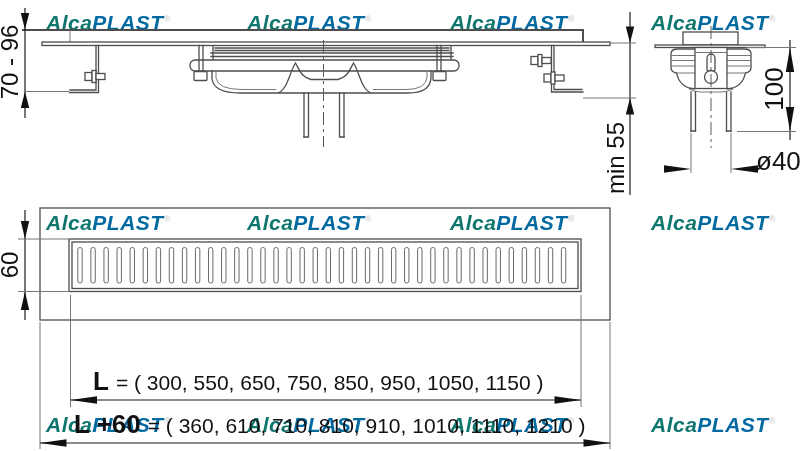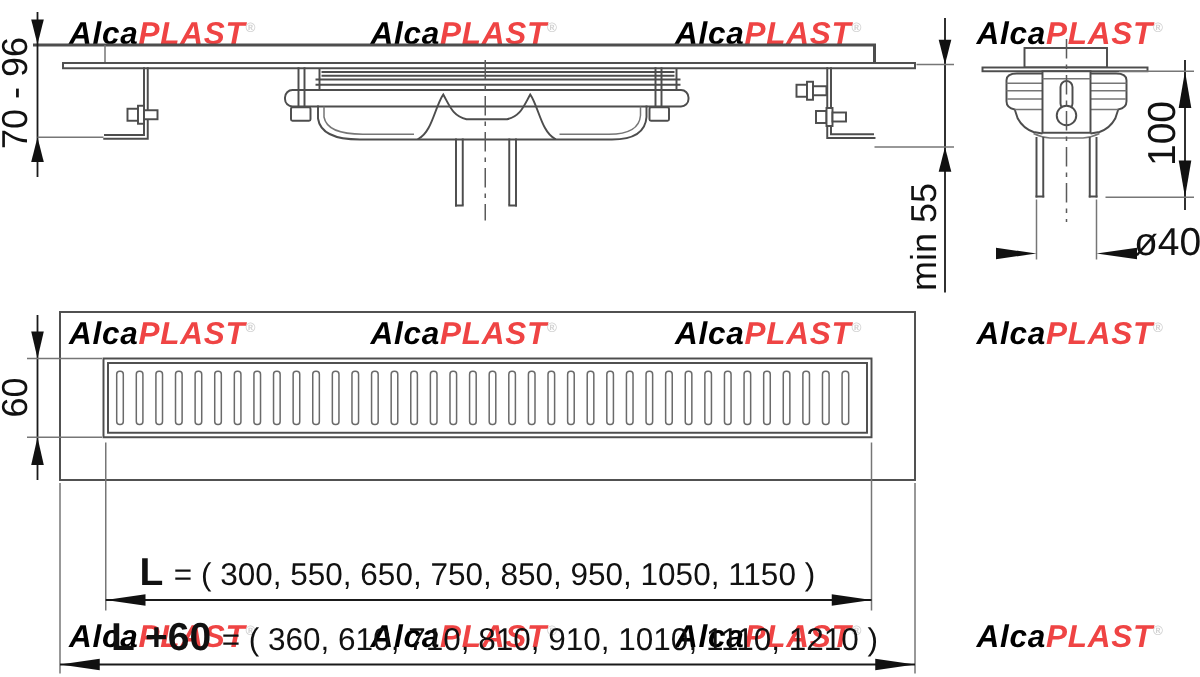--- a/index.html
+++ b/index.html
@@ -5,22 +5,22 @@
 <style>
   html,body { margin:0; padding:0; background:#ffffff; }
   #stage {
     position:relative; width:800px; height:451px; background:#ffffff;
     overflow:hidden; font-family:"Liberation Sans", sans-serif;
   }
   
   #wm-layer { position:absolute; left:0; top:0; width:800px; height:451px; z-index:1; }
   .wm { position:absolute; white-space:nowrap; font-weight:bold; font-style:italic;
         font-size:21px; letter-spacing:0.5px; user-select:none; }
-  .wm-a { color:#000000; }
-  .wm-b { color:#ef4444; }
+  .wm-a { color:#0f766e; }
+  .wm-b { color:#0369a1; }
   .wm-r { color:#d2d2d2; font-size:9px; vertical-align:super; font-style:normal; }
 
   svg { position:absolute; left:0; top:0; z-index:2; }
 
   .ln   { fill:none; stroke:#4d4d4d; stroke-width:1.3; stroke-linecap:square; }
   .lnw  { fill:#ffffff; stroke:#4d4d4d; stroke-width:1.3; }
   .thk  { fill:none; stroke:#4d4d4d; stroke-width:2; stroke-linecap:square; }
   .thin { fill:none; stroke:#767676; stroke-width:1; }
   .cl   { fill:none; stroke:#5a5a5a; stroke-width:1; stroke-dasharray:13 4 3 4; }
   .dim  { fill:none; stroke:#1a1a1a; stroke-width:1.2; }

